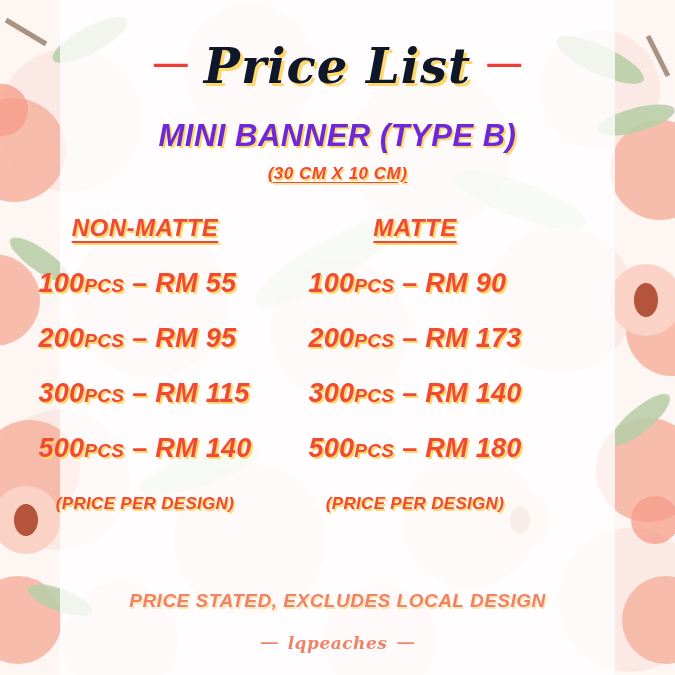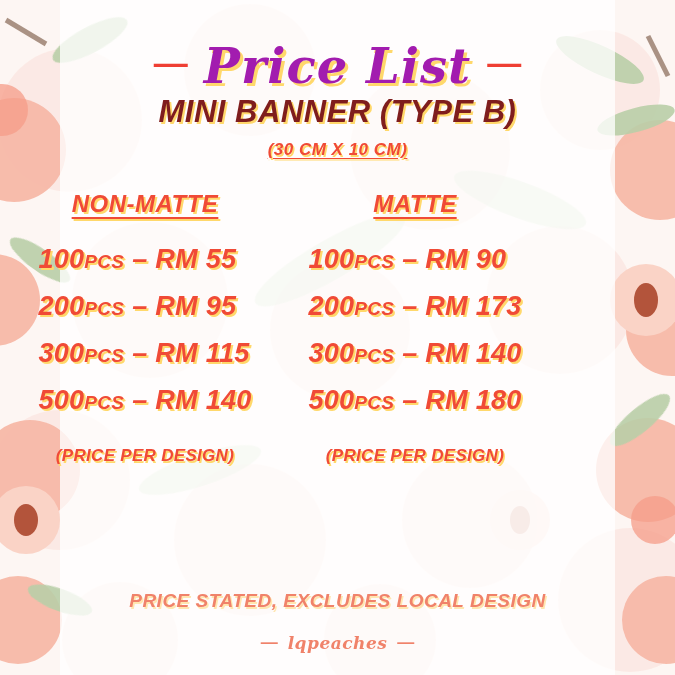--- a/index.html
+++ b/index.html
@@ -26,29 +26,30 @@
     display:flex;align-items:center;justify-content:center;gap:16px;
   }
   .dash{
     color:#ef3f33;font-size:34px;font-weight:700;line-height:1;
     transform:translateY(-4px);
   }
   .title{
     font-family:"DejaVu Serif", serif;
     font-style:italic;font-weight:700;
     font-size:48px;
-    color:#a21caf;
+    color:#0f172a;
     letter-spacing:1px;
     text-shadow:3px 3px 0 #ffd86b;
   }
   .subtitle{
+    margin-top:24px;
     font-family:"Liberation Sans", sans-serif;
     font-style:italic;font-weight:700;
     font-size:31px;
-    color:#7f1d1d;
+    color:#6d28d9;
     text-shadow:2px 2px 0 #ffd86b;
     letter-spacing:0.5px;
   }
   .dims{
     margin-top:10px;
     font-style:italic;font-weight:700;
     font-size:17px;
     color:#f04a36;
     text-decoration:underline;
     text-underline-offset:3px;
@@ -68,21 +69,21 @@
   }
   .col-head{
     font-style:italic;font-weight:700;
     font-size:24px;
     color:#f04a36;
     text-decoration:underline;
     text-underline-offset:5px;
     letter-spacing:0.5px;
     text-shadow:2px 2px 0 #ffd86b;
   }
-  .rows{margin-top:26px;display:flex;flex-direction:column;gap:16px;}
+  .rows{margin-top:26px;display:flex;flex-direction:column;gap:24px;}
   .row{
     font-style:italic;font-weight:700;
     font-size:27px;
     color:#f04a36;
     text-shadow:2px 2px 0 #ffd86b;
     letter-spacing:0.3px;
     white-space:nowrap;
   }
   .row .pcs{font-size:19px;}
   .note{

